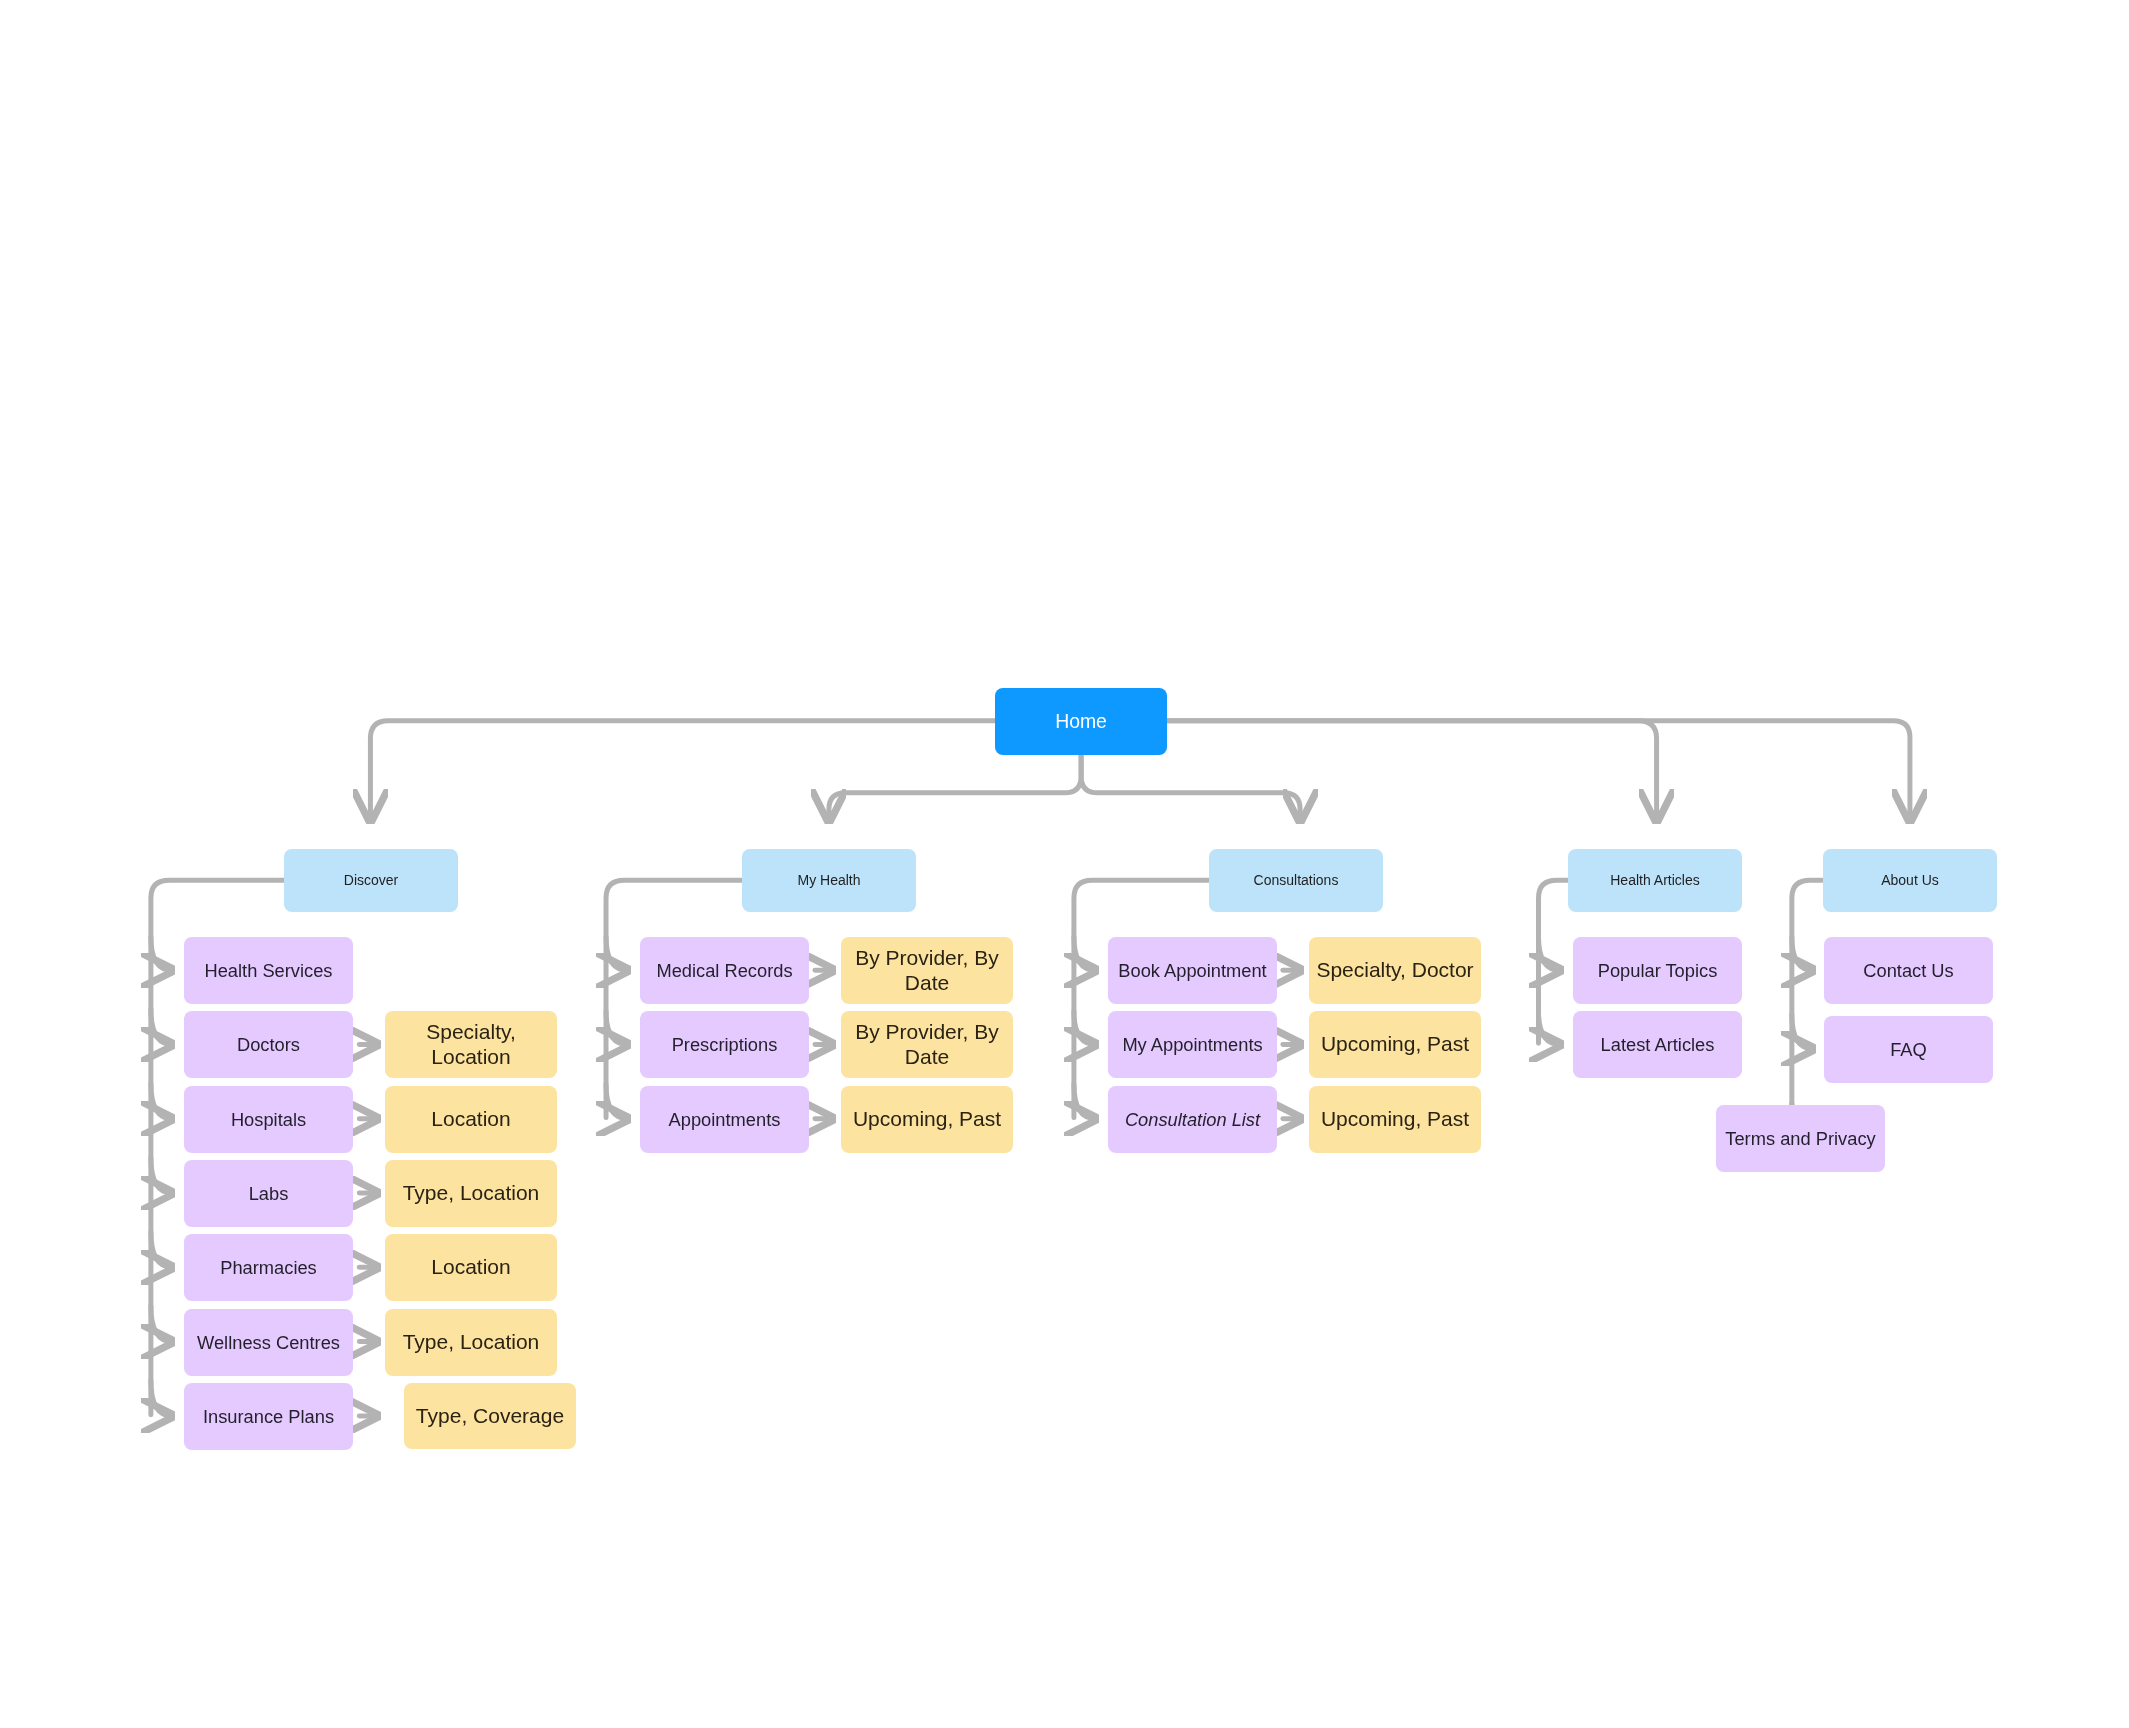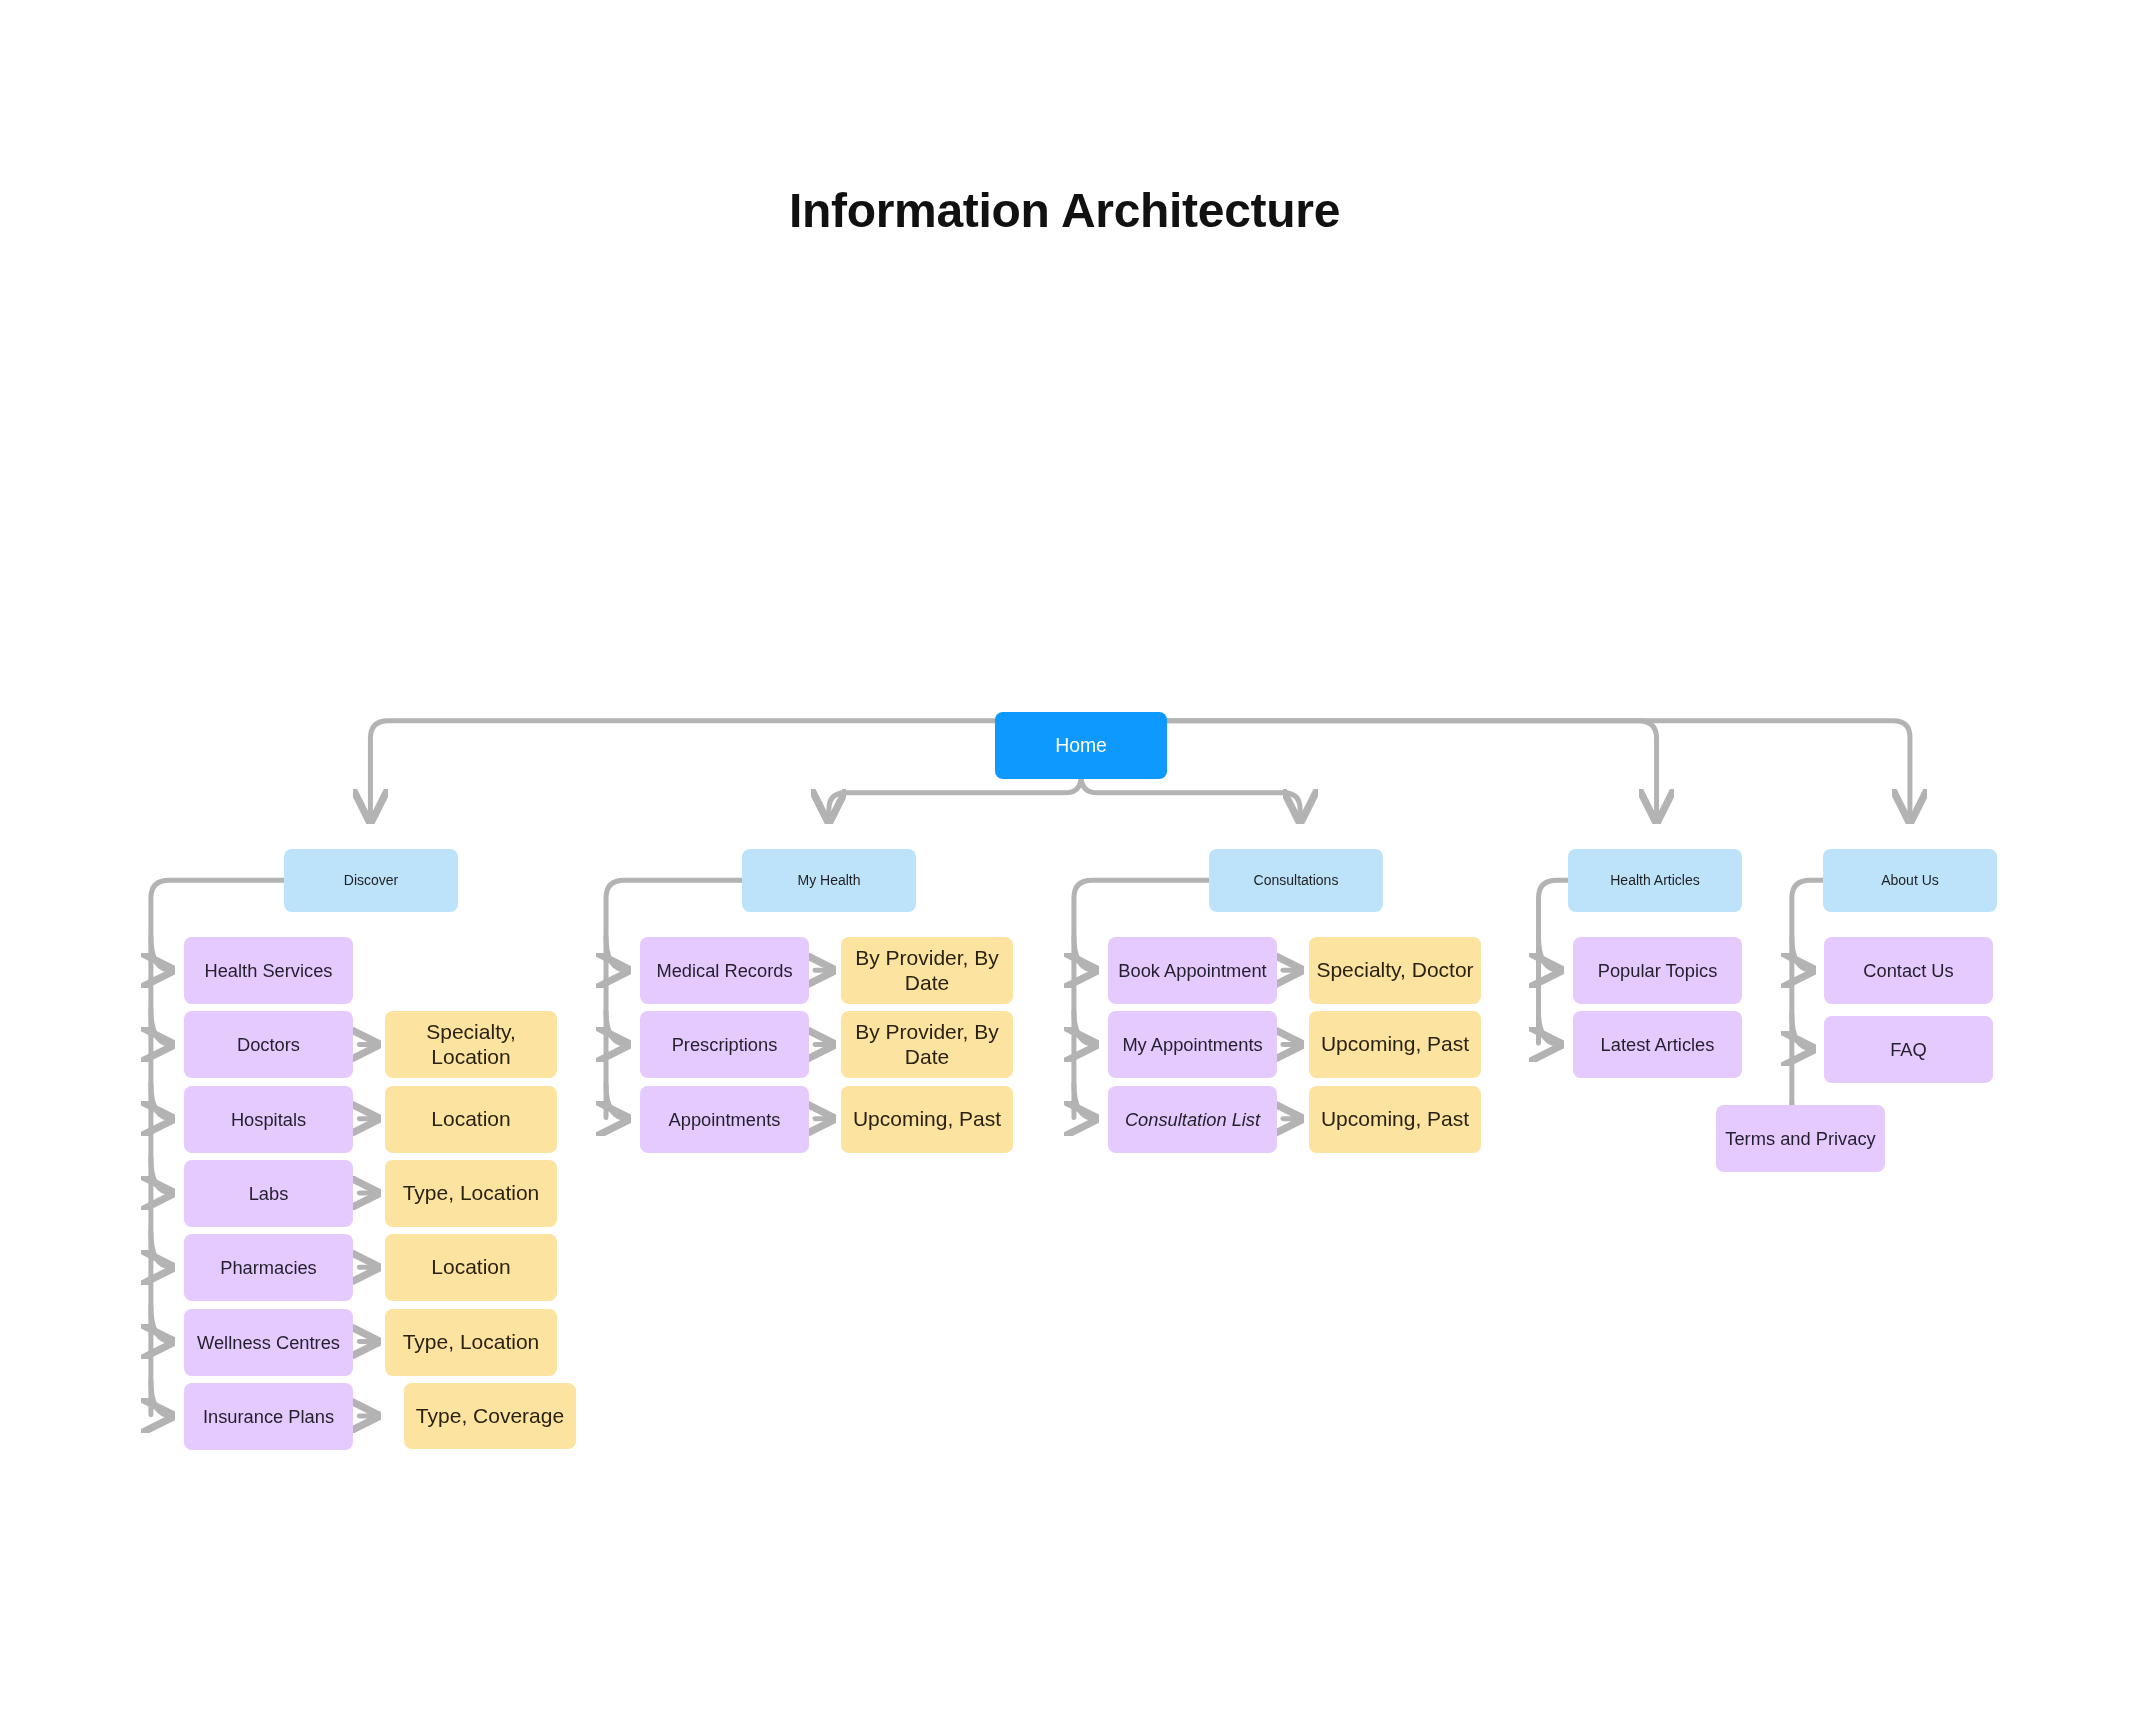--- a/index.html
+++ b/index.html
@@ -50,21 +50,20 @@
     box-sizing: border-box;
     border-radius: 7.8px;
     text-align: center;
     line-height: 1.15;
     padding: 0 5.5px;
   }
   .node-root {
     background: #0d99ff;
     color: #ffffff;
     font-size: 19.4px;
-    margin-top: 24px;
   }
   .node-l2 {
     background: #bde3fb;
     color: #1f1f1f;
     font-size: 14px;
   }
   .node-l3 {
     background: #e5caff;
     color: #231f2c;
     font-size: 18.3px;
@@ -73,21 +72,20 @@
     background: #fde3a0;
     color: #2a2213;
     font-size: 21px;
   }
 </style>
 </head>
 <body>
 
 <div id="stage">
 
-  <div id="page-title">Information Architecture</div>
 
   <div id="diagram">
 
     <svg id="edges" viewBox="0 0 3840 3117" width="2129" height="1728" xmlns="http://www.w3.org/2000/svg">
       <defs>
         <marker id="arrow" viewBox="0 0 10 10" refX="9" refY="5" markerWidth="7" markerHeight="7" orient="auto-start-reverse">
           <path d="M 0 0 L 10 5 L 0 10" fill="none" stroke="#b3b3b3" stroke-width="2.1" stroke-linecap="round" stroke-linejoin="round"></path>
         </marker>
       </defs>
       <g fill="none" stroke="#b3b3b3" stroke-width="9" stroke-linecap="round" stroke-linejoin="round">

